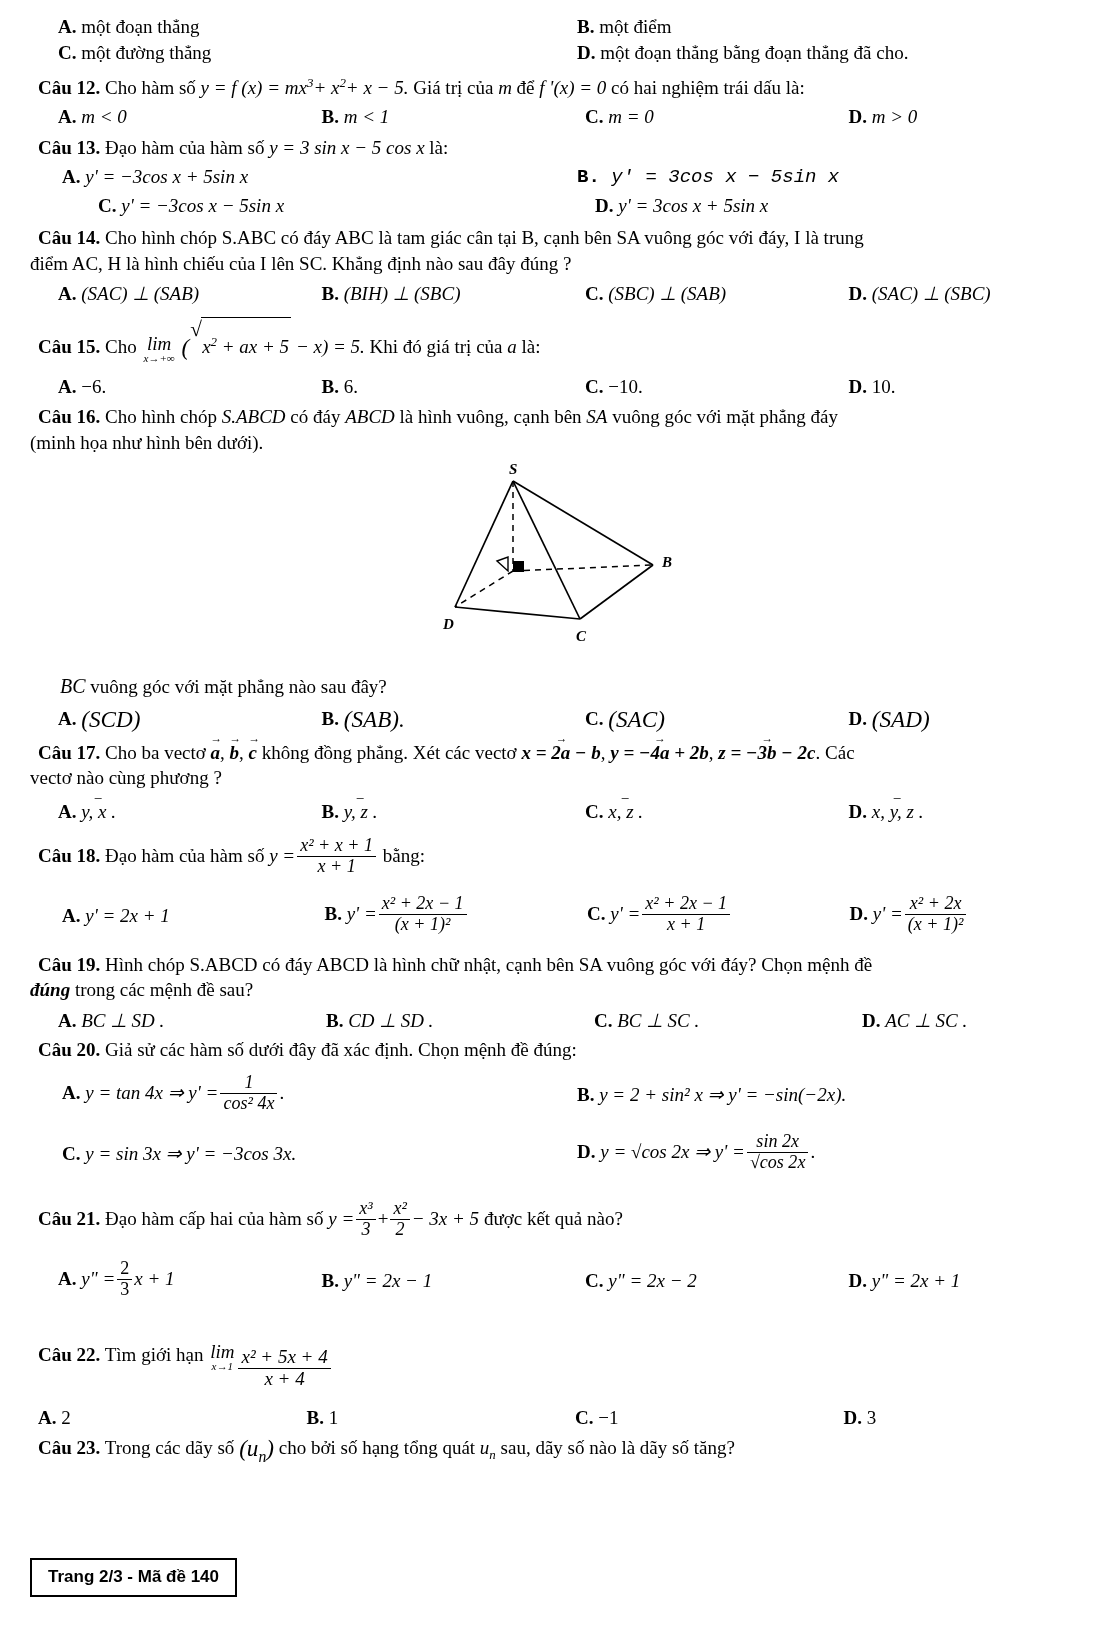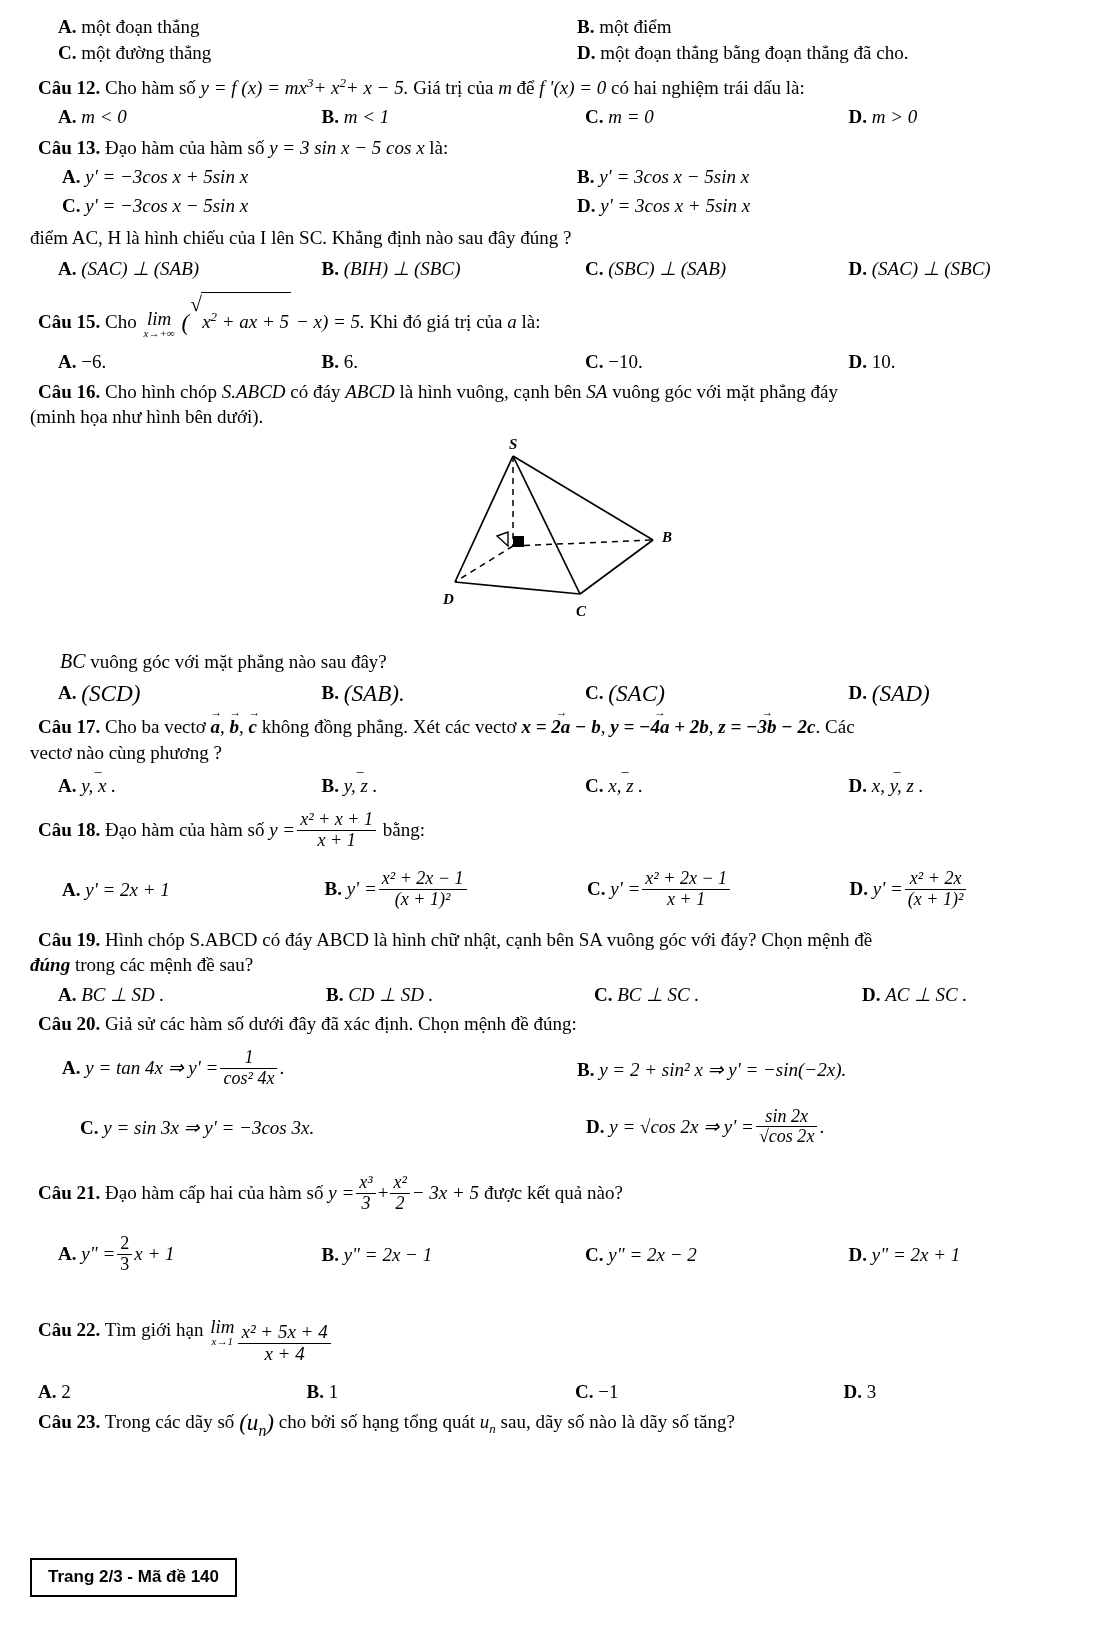--- a/index.html
+++ b/index.html
@@ -193,29 +193,33 @@
   <div style="height:7px"></div>
   <div class="q">
     <span class="qlabel">Câu 13.</span>
     <span>Đạo hàm của hàm số</span>
     <span class="ital">y = 3 sin x − 5 cos x</span>
     <span>là:</span>
   </div>
   <div style="height:6px"></div>
   <div class="opts two" style="margin-left:62px;">
     <div><span class="opt-l">A.</span> <span class="ital">y' = −3cos x + 5sin x</span></div>
-    <div style="margin-left:-10px;"><span class="opt-l">B.</span> <span class="ital">y' = 3cos x − 5sin x</span></div>
+    <div style="margin-left:-10px;font-family:Liberation Mono, monospace;"><span class="opt-l">B.</span> <span class="ital">y' = 3cos x − 5sin x</span></div>
   </div>
   <div style="height:7px"></div>
-  <div class="opts two" style="margin-left:62px;">
+  <div class="opts two" style="margin-left:98px;">
     <div><span class="opt-l">C.</span> <span class="ital">y' = −3cos x − 5sin x</span></div>
     <div style="margin-left:-10px;"><span class="opt-l">D.</span> <span class="ital">y' = 3cos x + 5sin x</span></div>
   </div>
 
   <div style="height:8px"></div>
+  <div class="q">
+    <span class="qlabel">Câu 14.</span>
+    <span>Cho hình chóp S.ABC có đáy ABC là tam giác cân tại B, cạnh bên SA vuông góc với đáy, I là trung</span>
+  </div>
   <div class="q" style="margin-left:30px;">
     <span>điểm AC, H là hình chiếu của I lên SC. Khẳng định nào sau đây đúng ?</span>
   </div>
   <div style="height:6px"></div>
   <div class="opts four" style="margin-left:58px;">
     <div><span class="opt-l">A.</span> <span class="ital">(SAC) ⊥ (SAB)</span></div>
     <div><span class="opt-l">B.</span> <span class="ital">(BIH) ⊥ (SBC)</span></div>
     <div><span class="opt-l">C.</span> <span class="ital">(SBC) ⊥ (SAB)</span></div>
     <div><span class="opt-l">D.</span> <span class="ital">(SAC) ⊥ (SBC)</span></div>
   </div>
@@ -360,21 +364,21 @@
   <div class="q">
     <span class="qlabel">Câu 20.</span>
     <span>Giả sử các hàm số dưới đây đã xác định. Chọn mệnh đề đúng:</span>
   </div>
   <div style="height:12px"></div>
   <div class="opts two" style="margin-left:62px; align-items:center;">
     <div><span class="opt-l">A.</span> <span class="ital">y = tan 4x ⇒ y' =</span><span class="frac"><span class="num ital">1</span><span class="den ital">cos² 4x</span></span><span>.</span></div>
     <div style="margin-left:-10px;"><span class="opt-l">B.</span> <span class="ital">y = 2 + sin² x ⇒ y' = −sin(−2x).</span></div>
   </div>
   <div style="height:18px"></div>
-  <div class="opts two" style="margin-left:80px; align-items:center;">
+  <div class="opts two" style="margin-left:62px; align-items:center;">
     <div><span class="opt-l">C.</span> <span class="ital">y = sin 3x ⇒ y' = −3cos 3x.</span></div>
     <div style="margin-left:-10px;"><span class="opt-l">D.</span> <span class="ital">y = √cos 2x ⇒ y' =</span><span class="frac"><span class="num ital">sin 2x</span><span class="den ital">√cos 2x</span></span><span>.</span></div>
   </div>
 
   <div style="height:26px"></div>
   <div class="q">
     <span class="qlabel">Câu 21.</span>
     <span>Đạo hàm cấp hai của hàm số</span>
     <span class="ital">y =</span><span class="frac"><span class="num ital">x³</span><span class="den ital">3</span></span><span>+</span><span class="frac"><span class="num ital">x²</span><span class="den ital">2</span></span><span class="ital">− 3x + 5</span>
     <span>được kết quả nào?</span>

